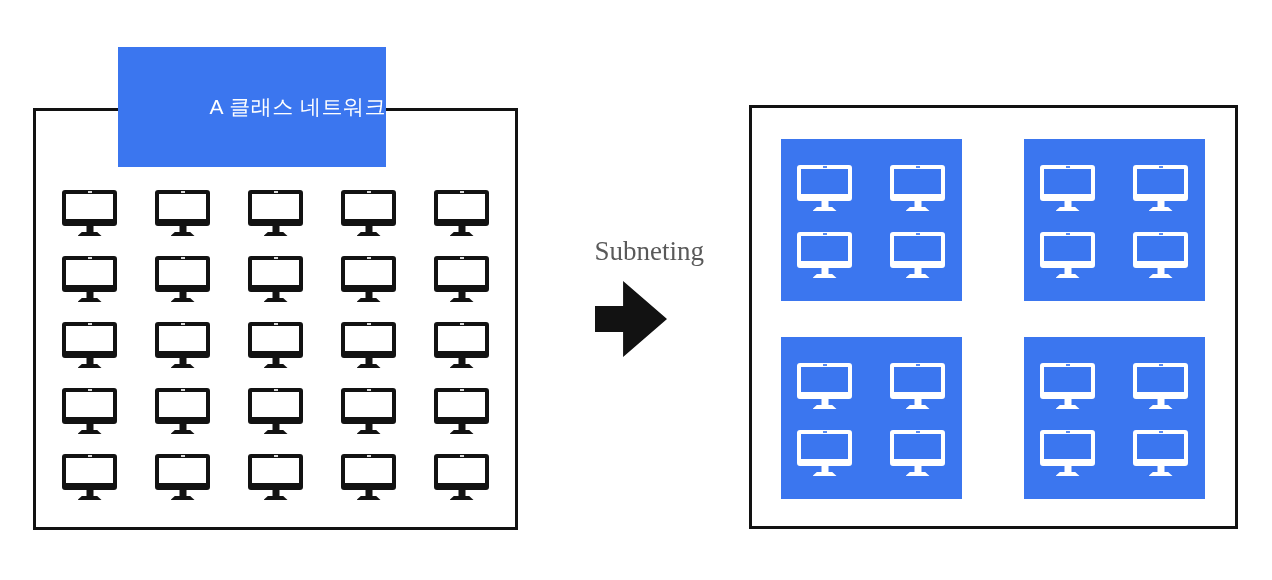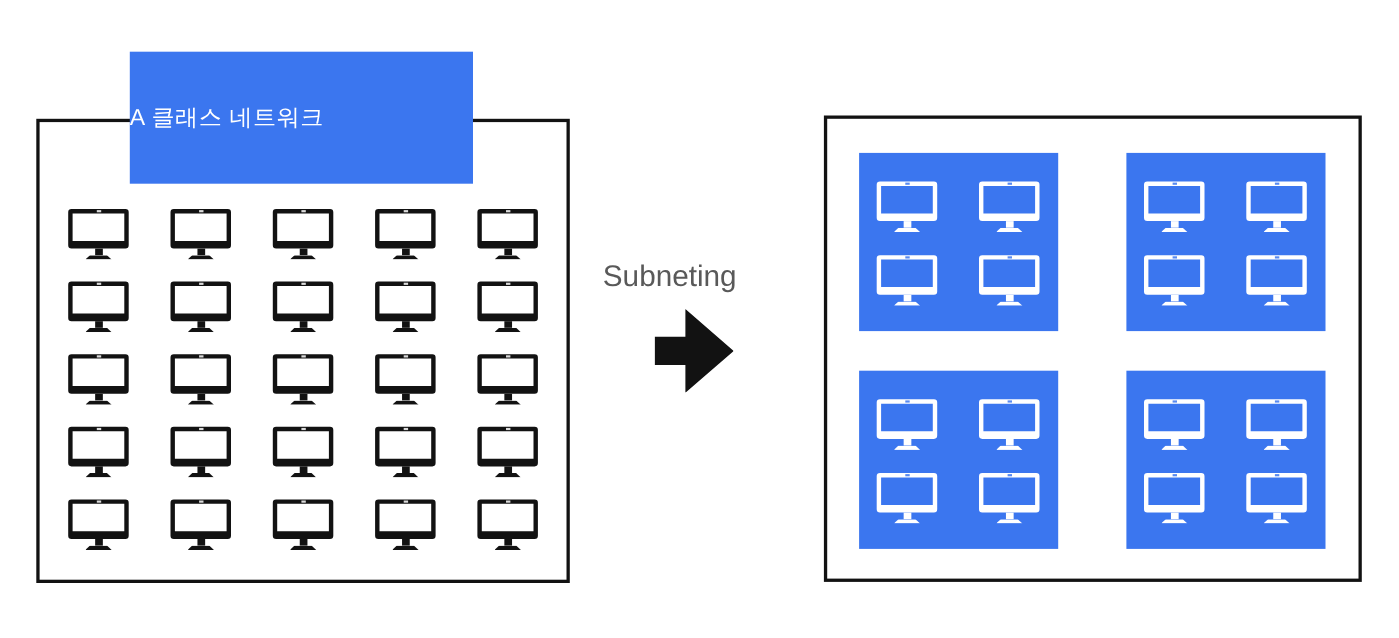--- a/index.html
+++ b/index.html
@@ -5,27 +5,27 @@
   html,body{margin:0;padding:0;background:#fff;}
   .canvas{
     position:relative;width:1272px;height:580px;background:#fff;
     font-family:"Liberation Sans", sans-serif;overflow:hidden;
     --blue:#3B76EF;--ink:#121212;--gray:#595959;
   }
   .box{position:absolute;border:3px solid var(--ink);background:#fff;box-sizing:border-box;}
   .left-box{left:33px;top:108px;width:485px;height:422px;z-index:1;}
   .right-box{left:749px;top:105px;width:489px;height:424px;}
   .banner{
-    position:absolute;left:118px;top:47px;width:312px;height:120px;
-    background:var(--blue);display:flex;align-items:center;justify-content:flex-start;z-index:3;
+    position:absolute;left:118px;top:47px;width:268px;height:120px;
+    background:var(--blue);display:flex;align-items:center;justify-content:flex-end;z-index:3;
   }
   .banner-text{color:#ffffff;font-size:21px;letter-spacing:0.5px;}
   .subneting-label{
-    position:absolute;left:548px;top:236px;width:156px;text-align:left;
-    font-size:27px;color:var(--gray);z-index:2;
+    position:absolute;left:548px;top:236px;width:156px;text-align:right;
+    font-size:27px;color:var(--gray);z-index:2;font-family:Liberation Serif, serif;
   }
   .arrow{
     position:absolute;left:595px;top:281px;width:72px;height:76px;background:var(--ink);
     clip-path:polygon(0 33%,39% 33%,39% 0,100% 50%,39% 100%,39% 67%,0 67%);
   }
   
   .host-grid{
     position:absolute;left:26px;top:79px;display:grid;
     grid-template-columns:repeat(5,55px);grid-auto-rows:46px;
     column-gap:38px;row-gap:20px;

